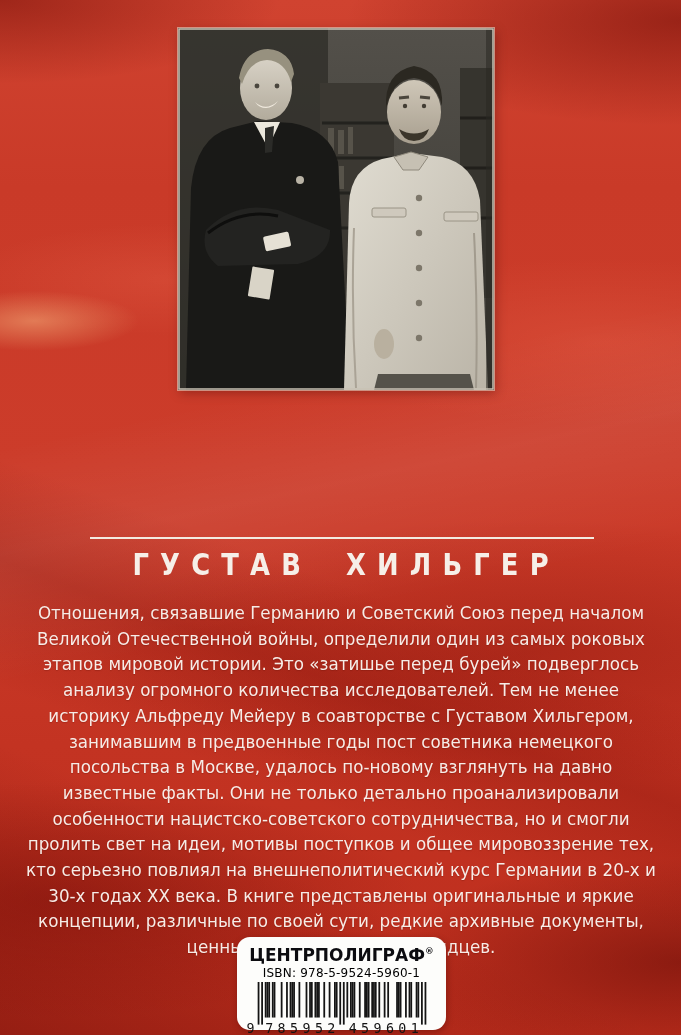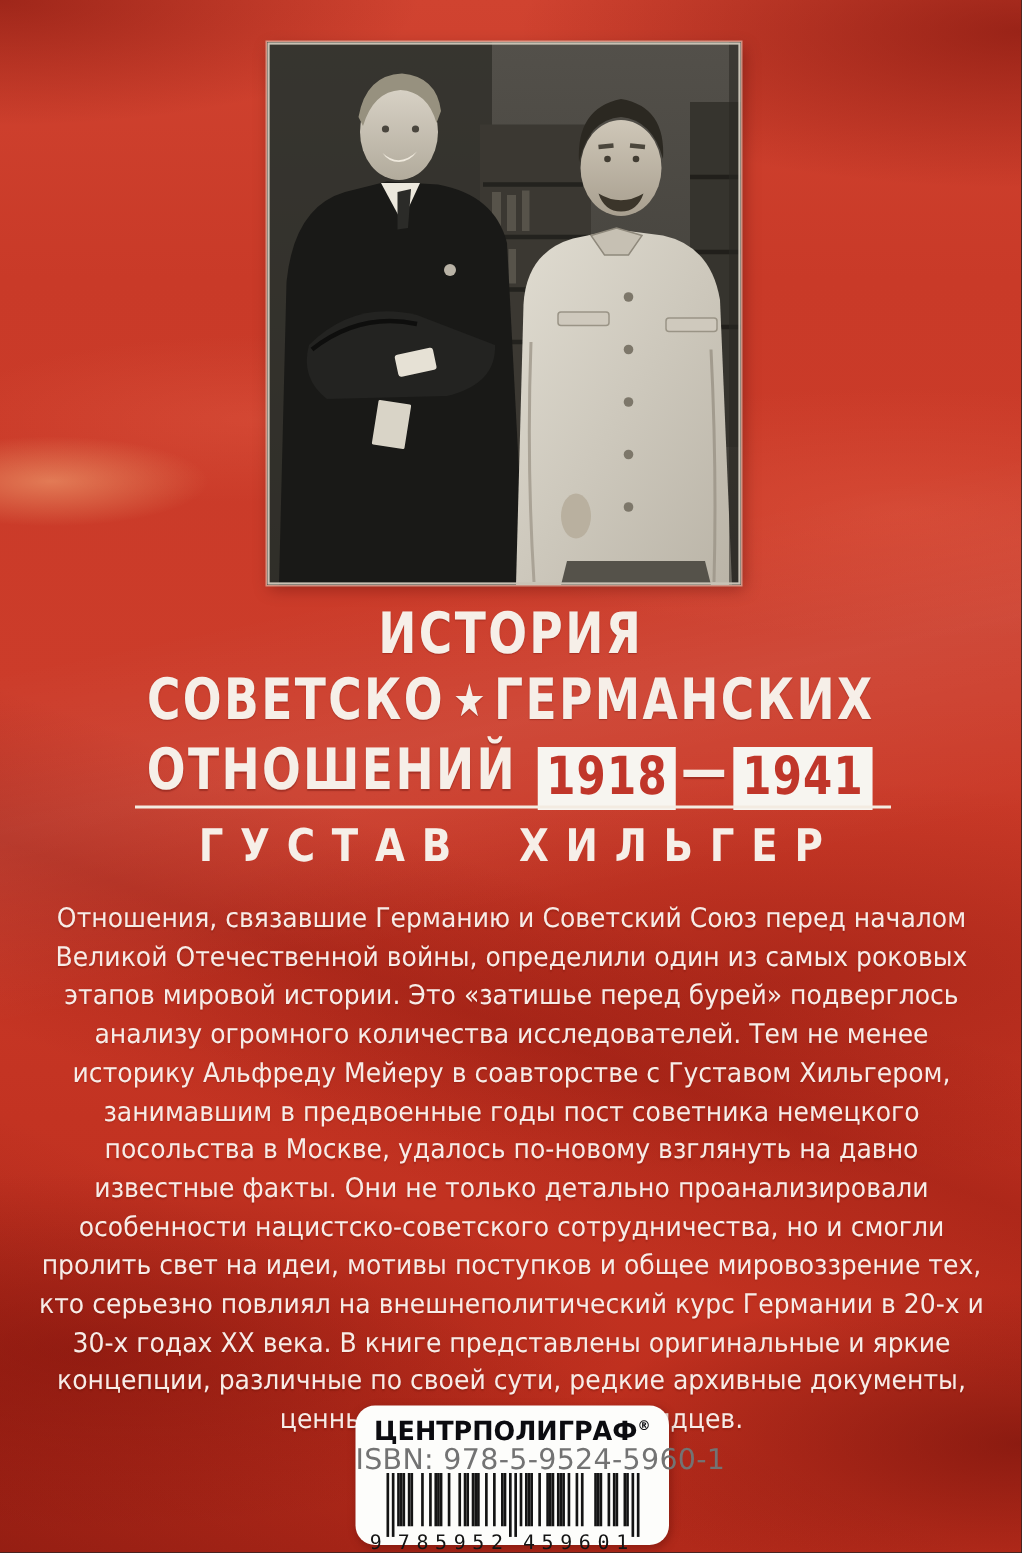--- a/index.html
+++ b/index.html
@@ -72,21 +72,21 @@
     position:absolute;left:237px;top:937px;width:209px;height:89px;
     background:#fdfdfb;border-radius:13px;text-align:center;
     box-shadow:1px 2px 6px rgba(70,5,2,.35);
     padding-top:4px;box-sizing:content-box;
   }
   .publogo{
     font-weight:bold;font-size:17.5px;line-height:20px;color:#0c0c10;
     letter-spacing:0;transform:scaleX(.97);transform-origin:50% 50%;white-space:nowrap;
   }
   .publogo sup{font-size:9px;vertical-align:7px;}
-  .isbn{font-size:19px;line-height:16px;color:#737373;letter-spacing:.2px;white-space:nowrap;}
+  .isbn{font-size:12px;line-height:16px;color:#000000;letter-spacing:.2px;white-space:nowrap;}
   .barcode{width:190px;margin:1px auto 0;}
   .barcode svg{display:block;width:100%;height:auto;}
 </style>
 </head>
 <body>
 
 <div class="cover">
 
   <figure class="photo">
     <svg viewBox="0 0 316 362" preserveAspectRatio="none" aria-hidden="true">
@@ -167,32 +167,20 @@
       <rect x="266" y="184" width="34" height="9" rx="2" fill="#cfc9bd" stroke="#9a9486" stroke-width="1"></rect>
       <path d="M 176 200 Q 173 280 178 360" stroke="#aaa396" stroke-width="2" fill="none"></path>
       <path d="M 296 205 Q 300 285 298 360" stroke="#a29b8e" stroke-width="2" fill="none"></path>
       <ellipse cx="206" cy="316" rx="10" ry="15" fill="#b9b09f"></ellipse>
       <path d="M 196 362 L 200 346 L 292 346 L 296 362 Z" fill="#55524a"></path>
       <rect x="308" y="0" width="8" height="362" fill="#2a2822" opacity=".55"></rect>
       <rect x="1" y="1" width="314" height="360" fill="none" stroke="#c9c2b5" stroke-width="1.5"></rect>
     </svg>
   </figure>
 
-  <header class="title-block">
-    <div class="t-line">
-      <span>ИСТОРИЯ</span>
-    </div>
-    <div class="t-line second">
-      <span>СОВЕТСКО</span><span class="star">★</span><span>ГЕРМАНСКИХ</span>
-    </div>
-    <div class="t-line third">
-      <span>ОТНОШЕНИЙ</span>
-      <span class="yearbox">1918</span><span class="ydash">—</span><span class="yearbox">1941</span>
-    </div>
-  </header>
 
   <div class="rule"></div>
 
   <div class="author">ГУСТАВ ХИЛЬГЕР</div>
 
   <div class="annotation">
       <div class="ann-line">Отношения, связавшие Германию и Советский Союз перед началом</div>
       <div class="ann-line">Великой Отечественной войны, определили один из самых роковых</div>
       <div class="ann-line">этапов мировой истории. Это «затишье перед бурей» подверглось</div>
       <div class="ann-line">анализу огромного количества исследователей. Тем не менее</div>

